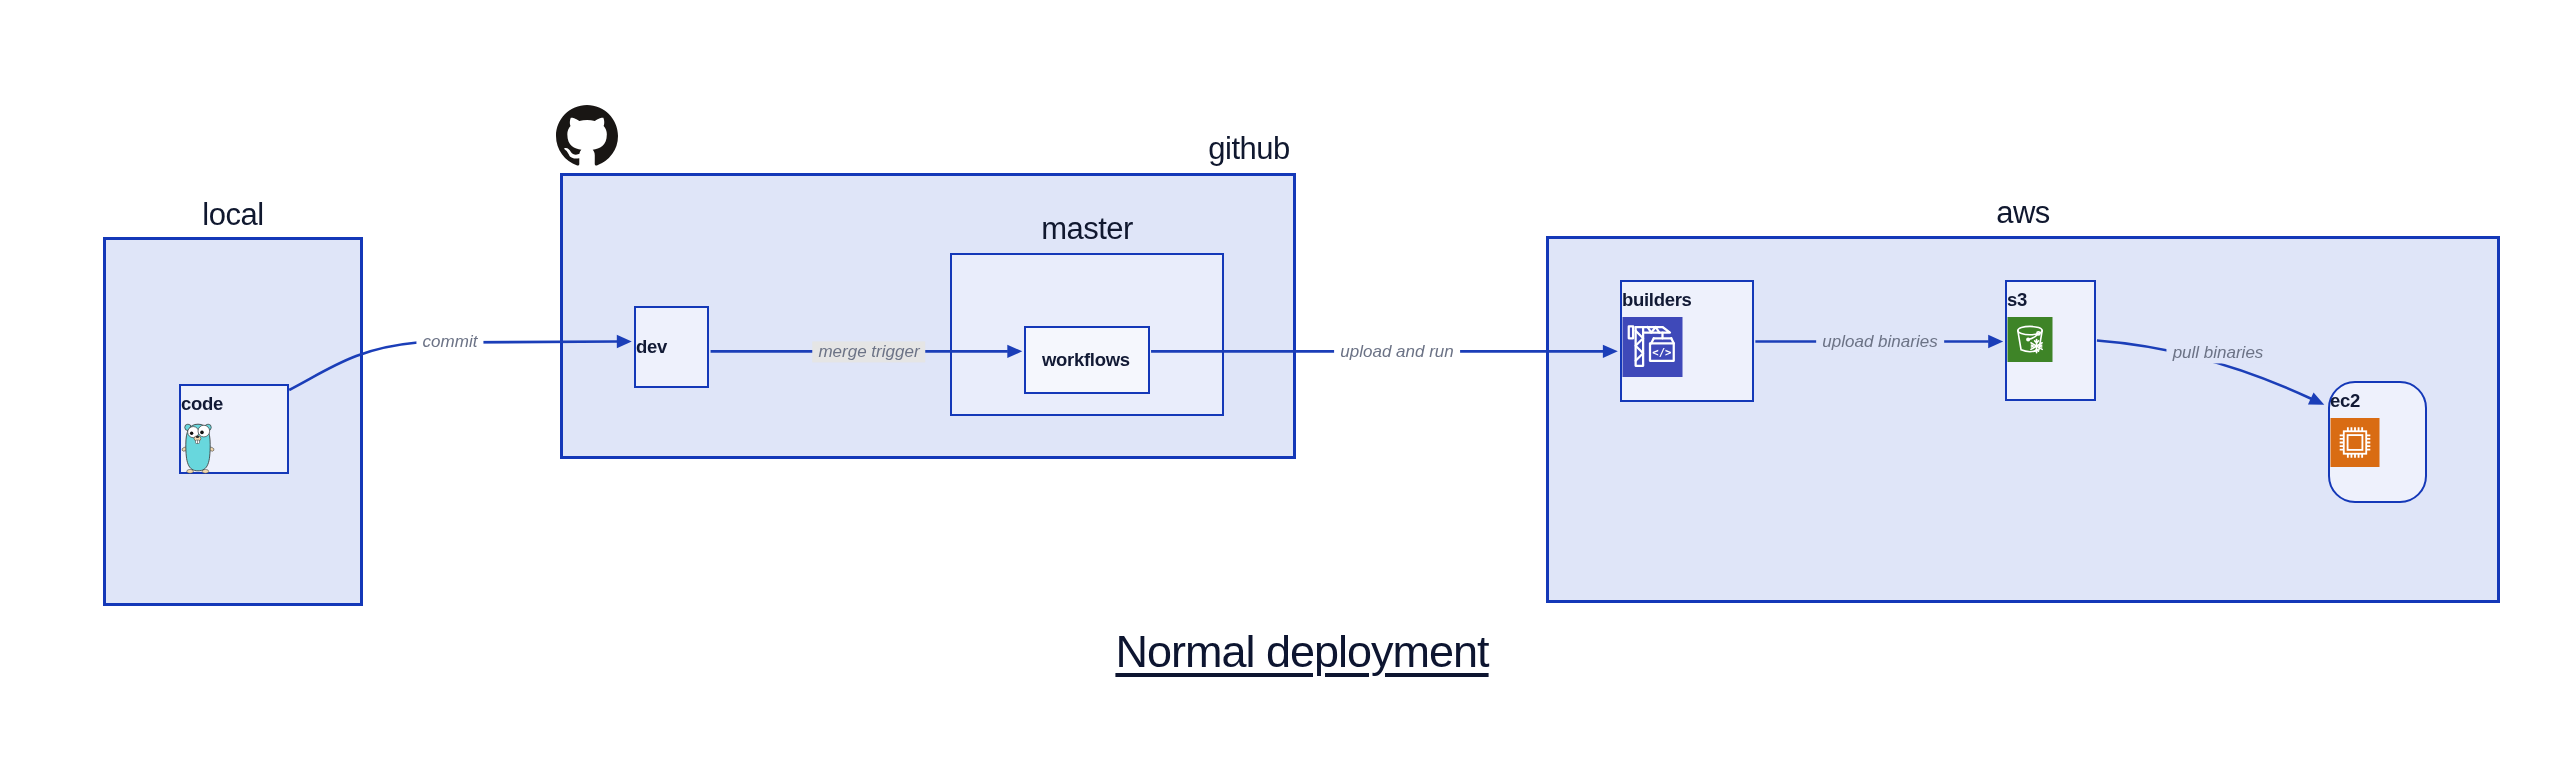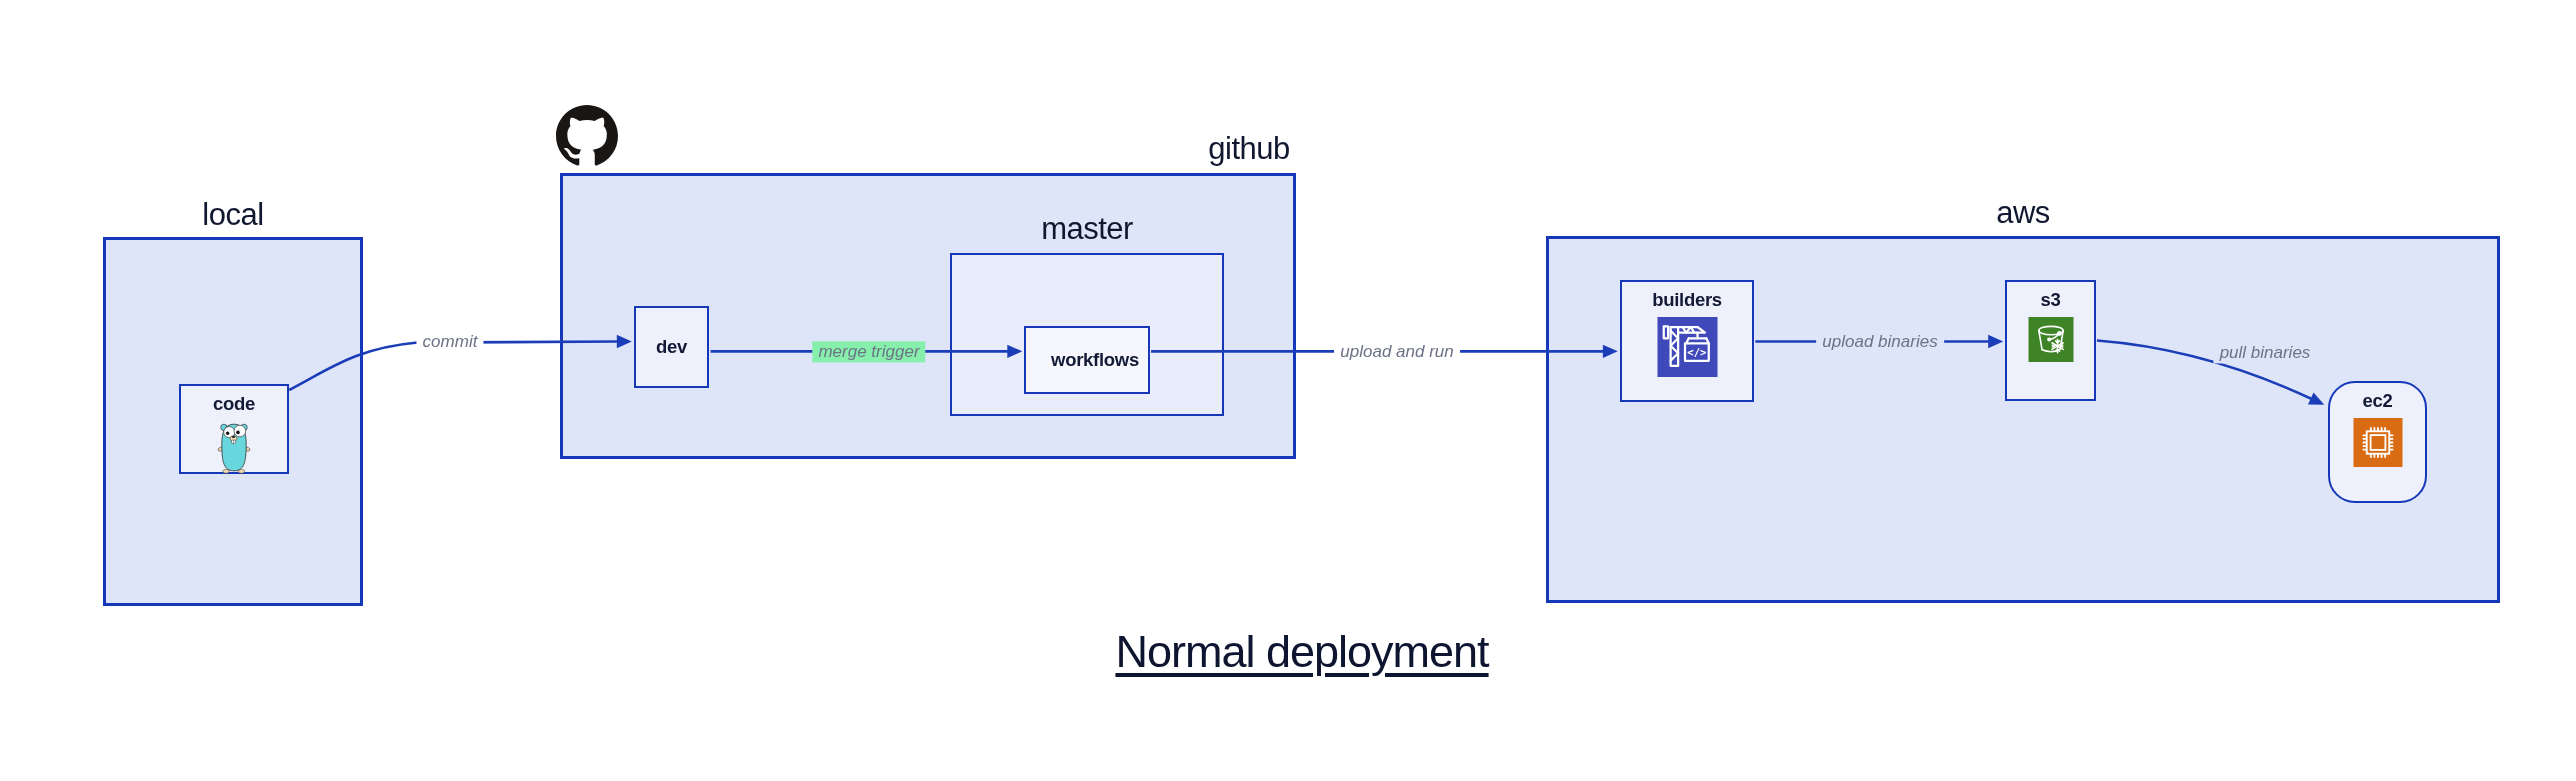--- a/index.html
+++ b/index.html
@@ -19,42 +19,42 @@
 
   .group-label{
     position:absolute;transform:translate(-50%,-50%);
     color:#10182f;font-size:31px;white-space:nowrap;letter-spacing:-0.5px;text-align:center;
   }
 
   
   .node{
     position:absolute;box-sizing:border-box;
     border:2.6px solid #1438b8;background:#eef1fc;
-    display:flex;flex-direction:column;align-items:center;
+    display:flex;flex-direction:column;align-items:flex-start;
     padding-top:7.2px;
   }
   .node.centered{justify-content:center;padding-top:0;}
   .node.workflows{background:#f5f7fd;}
   .node-label{
     color:#121a35;font-weight:bold;font-size:18.5px;white-space:nowrap;
     letter-spacing:-0.3px;
   }
   .node-icon{margin-top:6.2px;}
 
   
   svg.edges{position:absolute;left:0;top:0;pointer-events:none;}
   .edge-path{stroke:#1b3eb8;stroke-width:5;fill:none;}
 
   .edge-label{
     position:absolute;transform:translate(-50%,-50%);
     color:#6c7386;font-style:italic;font-size:17px;white-space:nowrap;
     padding:2.1px 6.2px;line-height:1;
   }
   .bg-white{background:#ffffff;}
-  .bg-github{background:#86efac;}
+  .bg-github{background:#e5e5e5;}
   .bg-aws{background:#dfe5f8;}
 
   .diagram-title{
     position:absolute;transform:translate(-50%,-50%);
     color:#0d1530;font-size:45px;letter-spacing:-1px;white-space:nowrap;
     text-decoration:underline;text-decoration-thickness:4.1px;text-underline-offset:6.2px;
   }
   .logo{position:absolute;}
 </style>
 </head>
@@ -179,18 +179,18 @@
     <path class="edge-path" marker-end="url(#arrow)" d="M1379 682 L1956 682"></path>
     <path class="edge-path" marker-end="url(#arrow)" d="M2234 682 L3112 682"></path>
     <path class="edge-path" marker-end="url(#arrow)" d="M3407 663 L3860 663"></path>
     <path class="edge-path" marker-end="url(#arrow)" d="M4070 661 C4200 671, 4340 706, 4486 774"></path>
   </svg>
 
   <div class="edge-label bg-white" style="left:450px;top:342px;">commit</div>
   <div class="edge-label bg-github" style="left:869px;top:352px;">merge trigger</div>
   <div class="edge-label bg-white" style="left:1397px;top:352px;">upload and run</div>
   <div class="edge-label bg-aws" style="left:1880px;top:342px;">upload binaries</div>
-  <div class="edge-label bg-aws" style="left:2218px;top:353px;margin-left:47px;">pull binaries</div>
+  <div class="edge-label bg-aws" style="left:2218px;top:353px;">pull binaries</div>
 
   <div class="diagram-title" style="left:1302px;top:652px;">Normal deployment</div>
 
 </div>
 
 
 </body></html>

